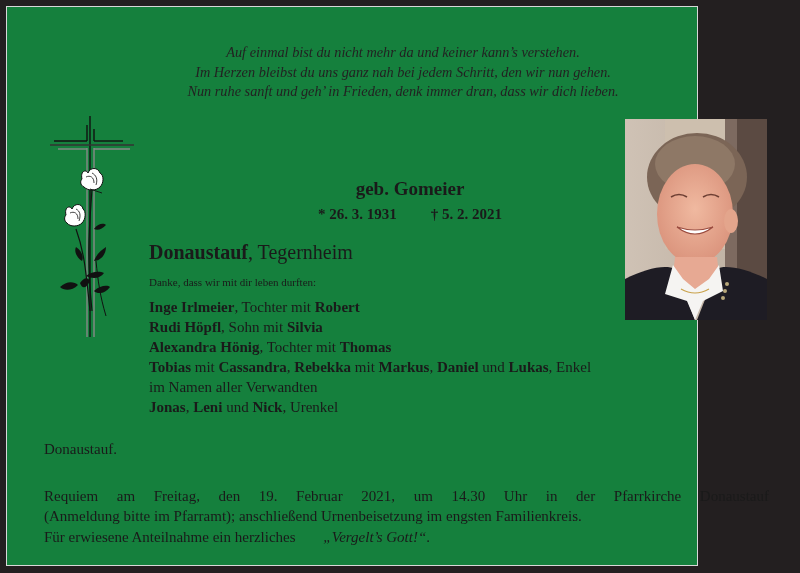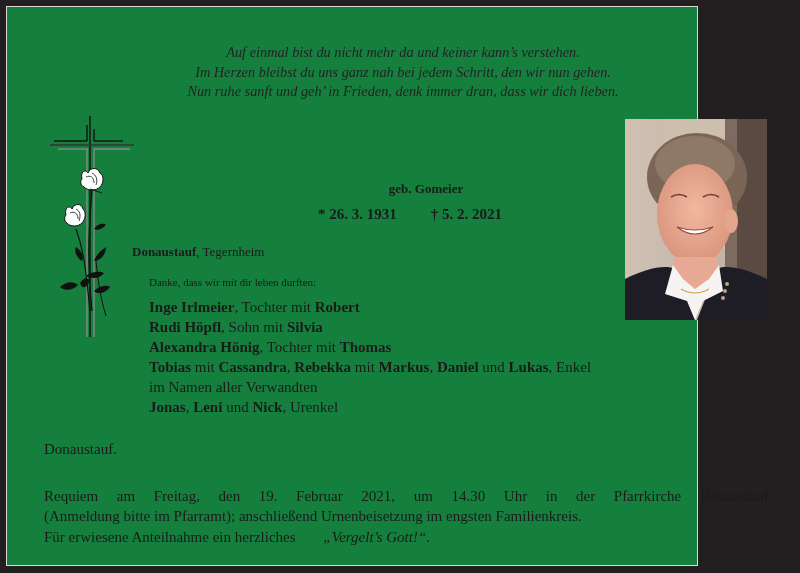--- a/index.html
+++ b/index.html
@@ -21,32 +21,32 @@
     text-align: center; font-style: italic; font-size: 14.3px; line-height: 19.5px;
     color: #222;
   }
   .poem div { margin-left: -6px; }
   .name {
     position: absolute; left: 264px; top: 113px; width: 280px;
     text-align: center; font-weight: bold; font-size: 49px; line-height: 56px;
     color: #1d1d1d; letter-spacing: 0.3px;
   }
   .maiden {
-    position: absolute; left: 280px; top: 173px; width: 280px;
-    text-align: center; font-weight: bold; font-size: 13px; line-height: 20px;
+    position: absolute; left: 264px; top: 173px; width: 280px;
+    text-align: center; font-weight: bold; font-size: 19px; line-height: 20px;
   }
   .dates {
     position: absolute; left: 264px; top: 198px; width: 280px;
     text-align: center; font-weight: bold; font-size: 15px; line-height: 20px;
     word-spacing: 0px;
   }
   .dates .gap { display: inline-block; width: 34px; }
   .location {
-    position: absolute; left: 126px; top: 236px;
-    font-size: 13px; line-height: 20px;
+    position: absolute; left: 143px; top: 236px;
+    font-size: 20px; line-height: 20px;
   }
   .thanks {
     position: absolute; left: 143px; top: 266px;
     font-size: 11px; line-height: 20px;
   }
   .family {
     position: absolute; left: 143px; top: 291px;
     font-size: 15px; line-height: 20px;
   }
   .family div { white-space: nowrap; }

